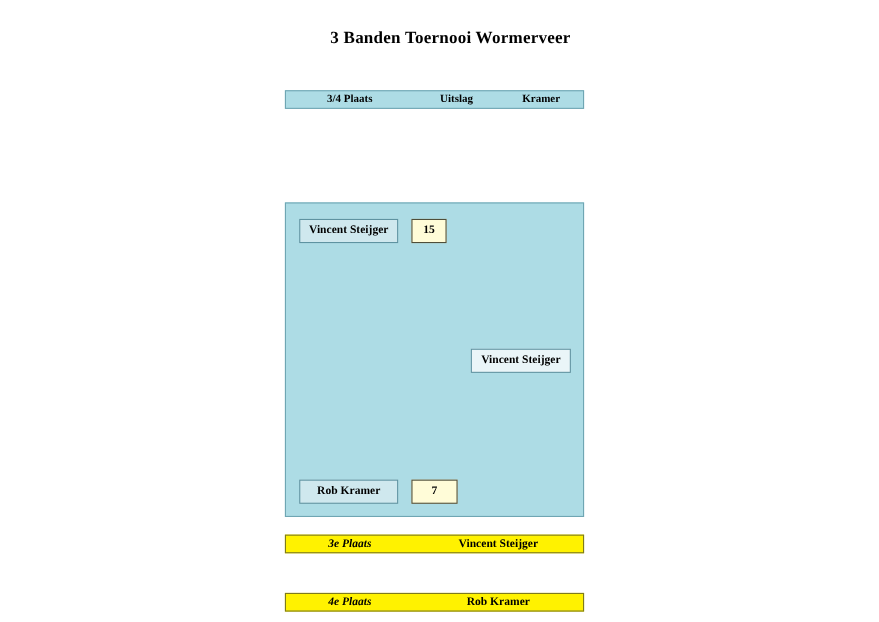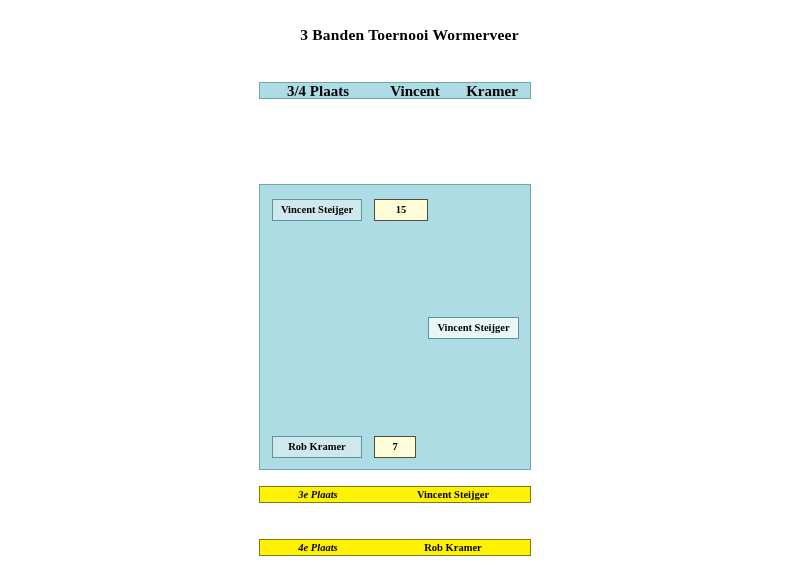--- a/index.html
+++ b/index.html
@@ -49,21 +49,21 @@
     height: 17px;
     background: #ADDCE5;
     border: 1px solid #6FA6B3;
     box-sizing: border-box;
     display: flex;
     align-items: center;
   }
   .hdr-cell {
     font-family: "Liberation Serif", "DejaVu Serif", serif;
     font-weight: bold;
-    font-size: 15px;
+    font-size: 10px;
     line-height: 12px;
     text-align: center;
     color: #000000;
     white-space: nowrap;
   }
   .hdr-cell.c1 { width: 116px; }
   .hdr-cell.c2 { width: 78px; }
   .hdr-cell.c3 { width: 76px; }
 
   
@@ -117,21 +117,21 @@
     font-family: "Liberation Serif", "DejaVu Serif", serif;
     font-weight: bold;
     font-size: 10.5px;
     line-height: 12px;
     color: #000000;
     white-space: nowrap;
   }
 
   
   #slot-top   { left: 272px; top: 199px;  width: 90px; height: 22px; }
-  #score-top  { left: 374px; top: 199px;  width: 54px; height: 22px; }
+  #score-top  { left: 374px; top: 199px;  width: 32px; height: 22px; }
   #slot-bot   { left: 272px; top: 436px;  width: 90px; height: 22px; }
   #score-bot  { left: 374px; top: 436px;  width: 42px; height: 22px; }
   #slot-win   { left: 428px; top: 317px;  width: 91px; height: 22px; }
 
   
   .place-bar {
     position: absolute;
     left: 259px;
     width: 272px;
     height: 17px;
@@ -167,21 +167,21 @@
 </style>
 </head>
 <body>
 
 <div class="title-block">
   <div class="title-line">3 Banden Toernooi Wormerveer</div>
 </div>
 
 <div class="col header-bar">
   <div class="hdr-cell c1">3/4 Plaats</div>
-  <div class="hdr-cell c2">Vincent</div>
+  <div class="hdr-cell c2">Uitslag</div>
   <div class="hdr-cell c3">Kramer</div>
 </div>
 
 <div class="col bracket-panel"></div>
 
 <div class="name-box" id="slot-top">Vincent Steijger</div>
 
 <div class="score-box" id="score-top">15</div>
 
 <div class="winner-box" id="slot-win">Vincent Steijger</div>

